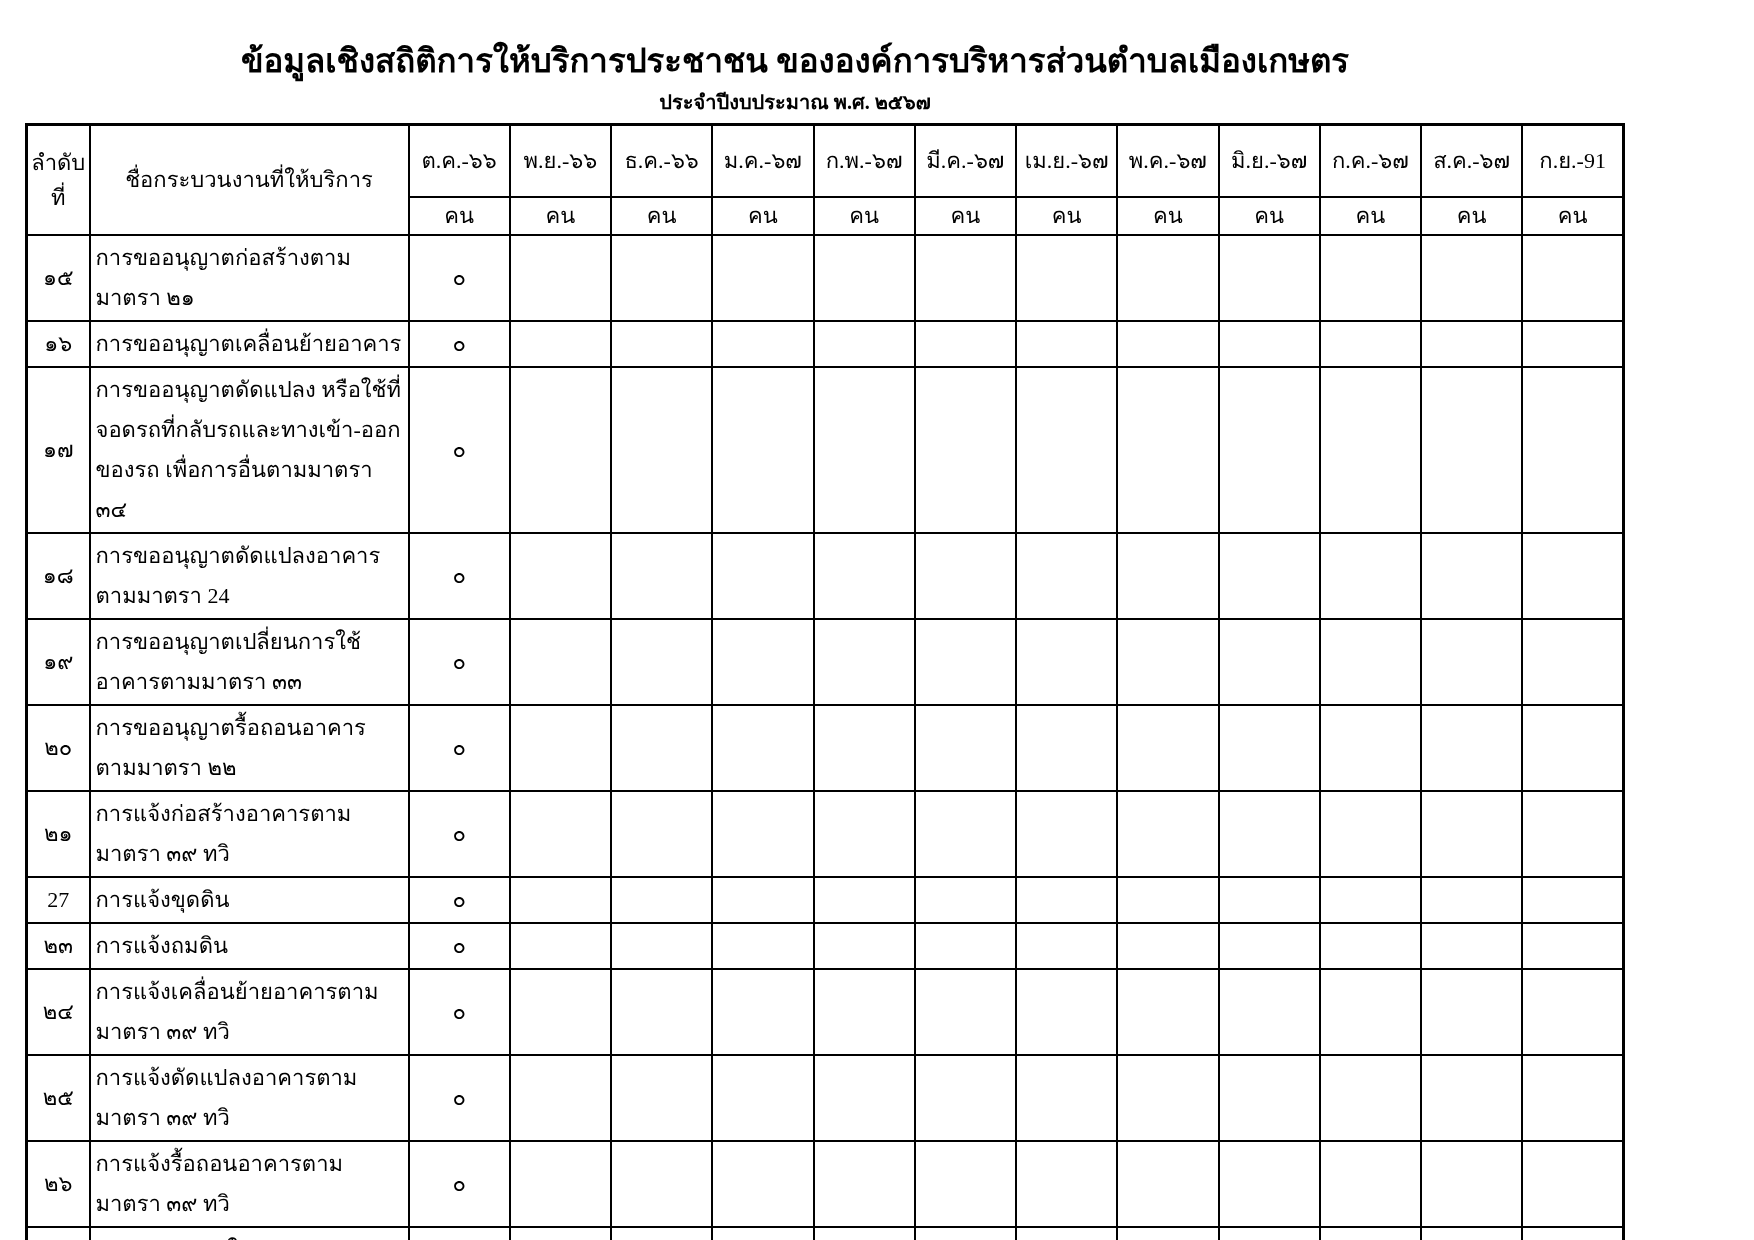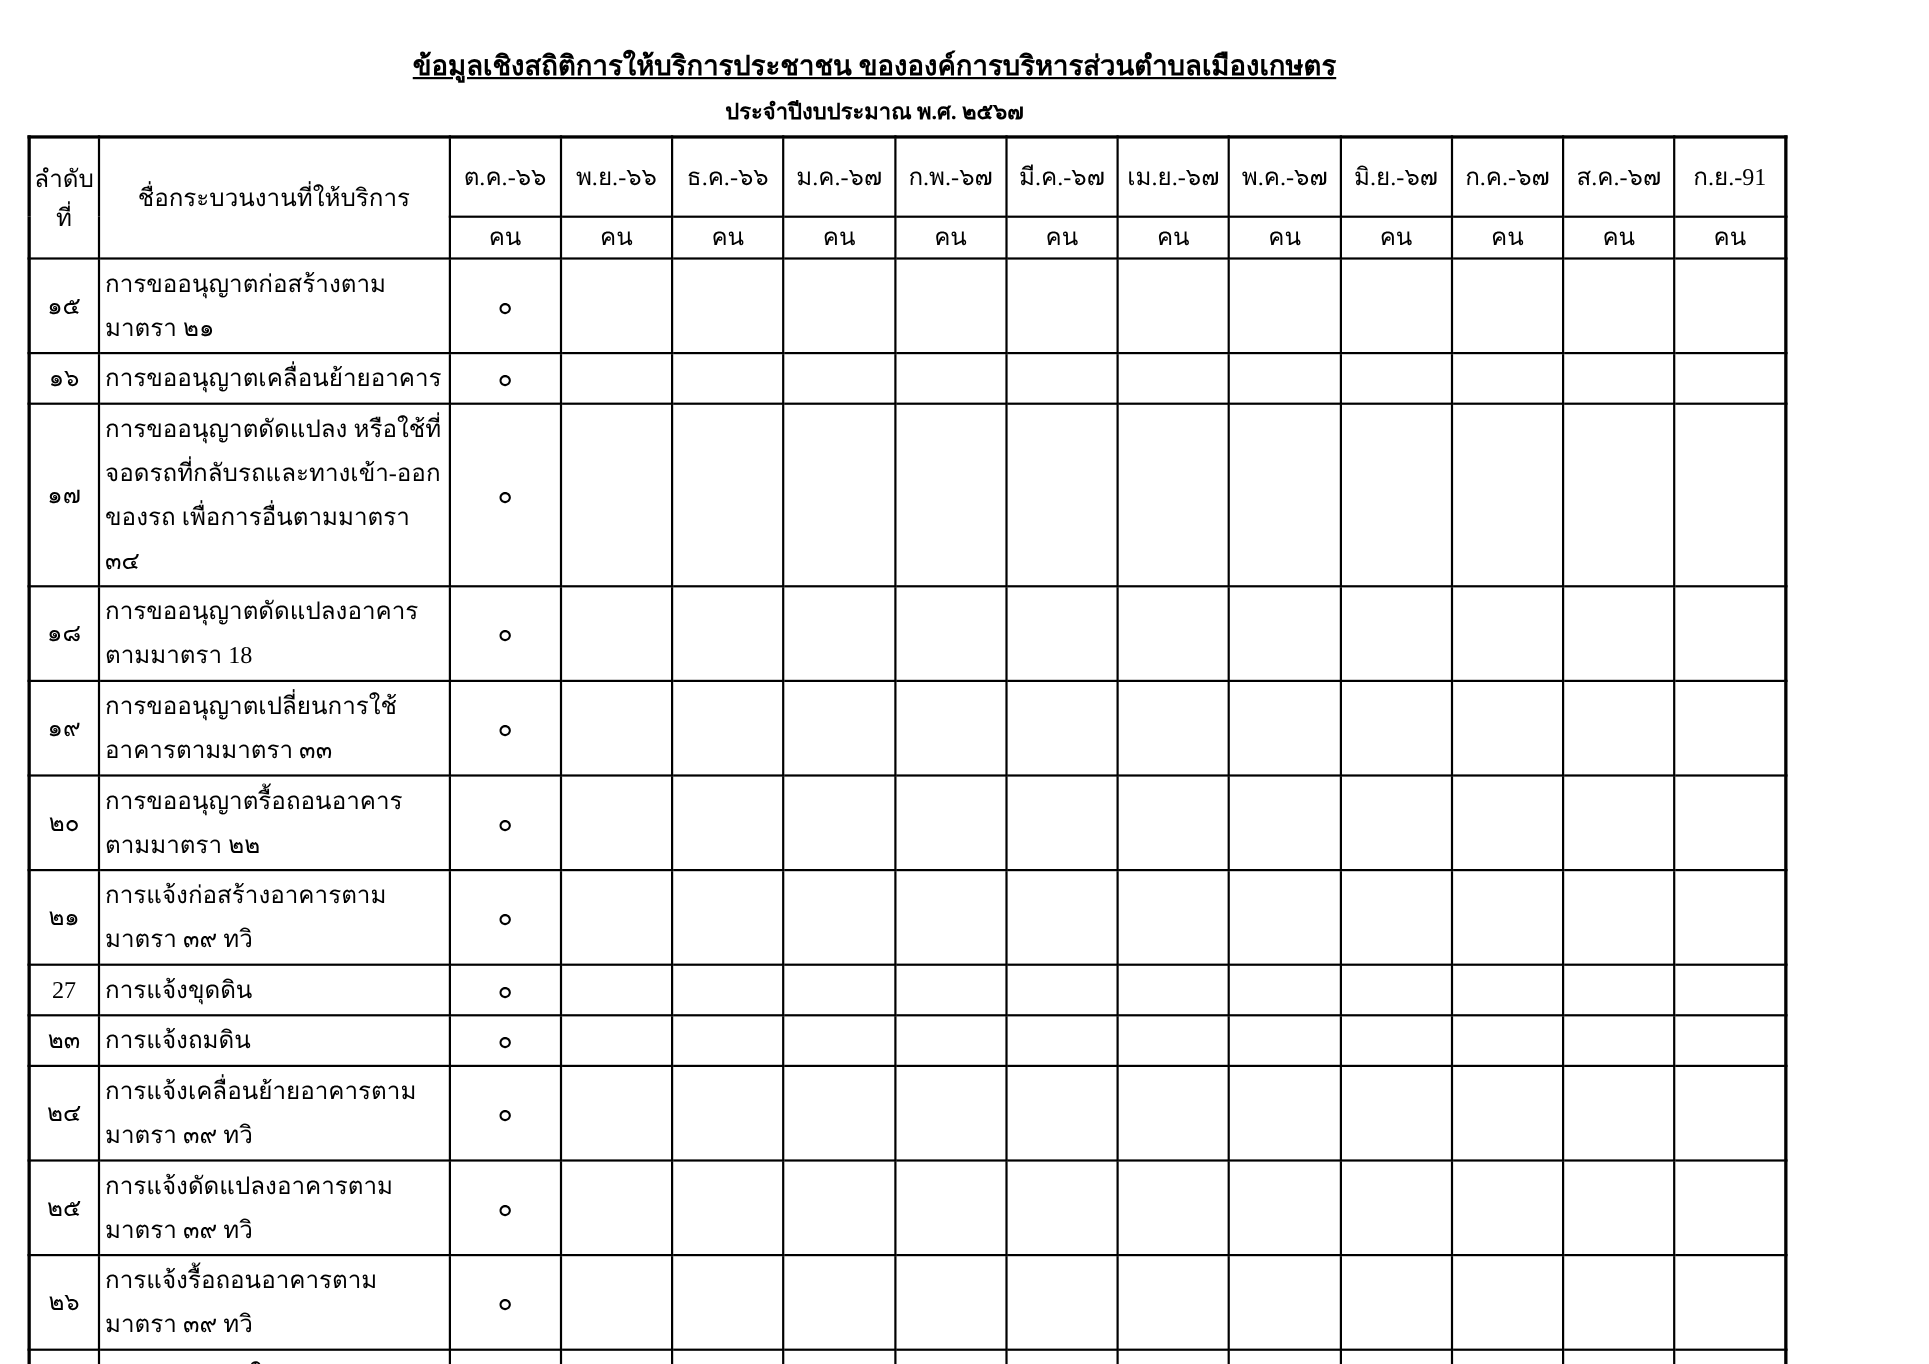--- a/index.html
+++ b/index.html
@@ -10,21 +10,21 @@
     font-family:"Liberation Serif", serif;
     color:#000000;
     overflow:hidden;
   }
   .title-block {
     position:absolute;
     top:44px; left:0; width:1590px;
     text-align:center;
   }
   .doc-title {
-    font-size:25px; font-weight:bold; line-height:34px;text-decoration:underline;
+    font-size:33px; font-weight:bold; line-height:34px;
   }
   .doc-subtitle {
     font-size:20px; font-weight:bold; line-height:32px;
     margin-top:8px;
   }
   table.stats-table {
     position:absolute;
     top:123px; left:25px;
     width:1600px;
     border-collapse:collapse;
@@ -173,21 +173,21 @@
           <td class="cell-value"></td>
           <td class="cell-value"></td>
           <td class="cell-value"></td>
           <td class="cell-value"></td>
           <td class="cell-value"></td>
           <td class="cell-value"></td>
           <td class="cell-value"></td>
         </tr>
         <tr>
           <td class="cell-index">๑๘</td>
-          <td class="cell-process">การขออนุญาตดัดแปลงอาคาร ตามมาตรา 18</td>
+          <td class="cell-process">การขออนุญาตดัดแปลงอาคาร ตามมาตรา 24</td>
           <td class="cell-value">๐</td>
           <td class="cell-value"></td>
           <td class="cell-value"></td>
           <td class="cell-value"></td>
           <td class="cell-value"></td>
           <td class="cell-value"></td>
           <td class="cell-value"></td>
           <td class="cell-value"></td>
           <td class="cell-value"></td>
           <td class="cell-value"></td>

